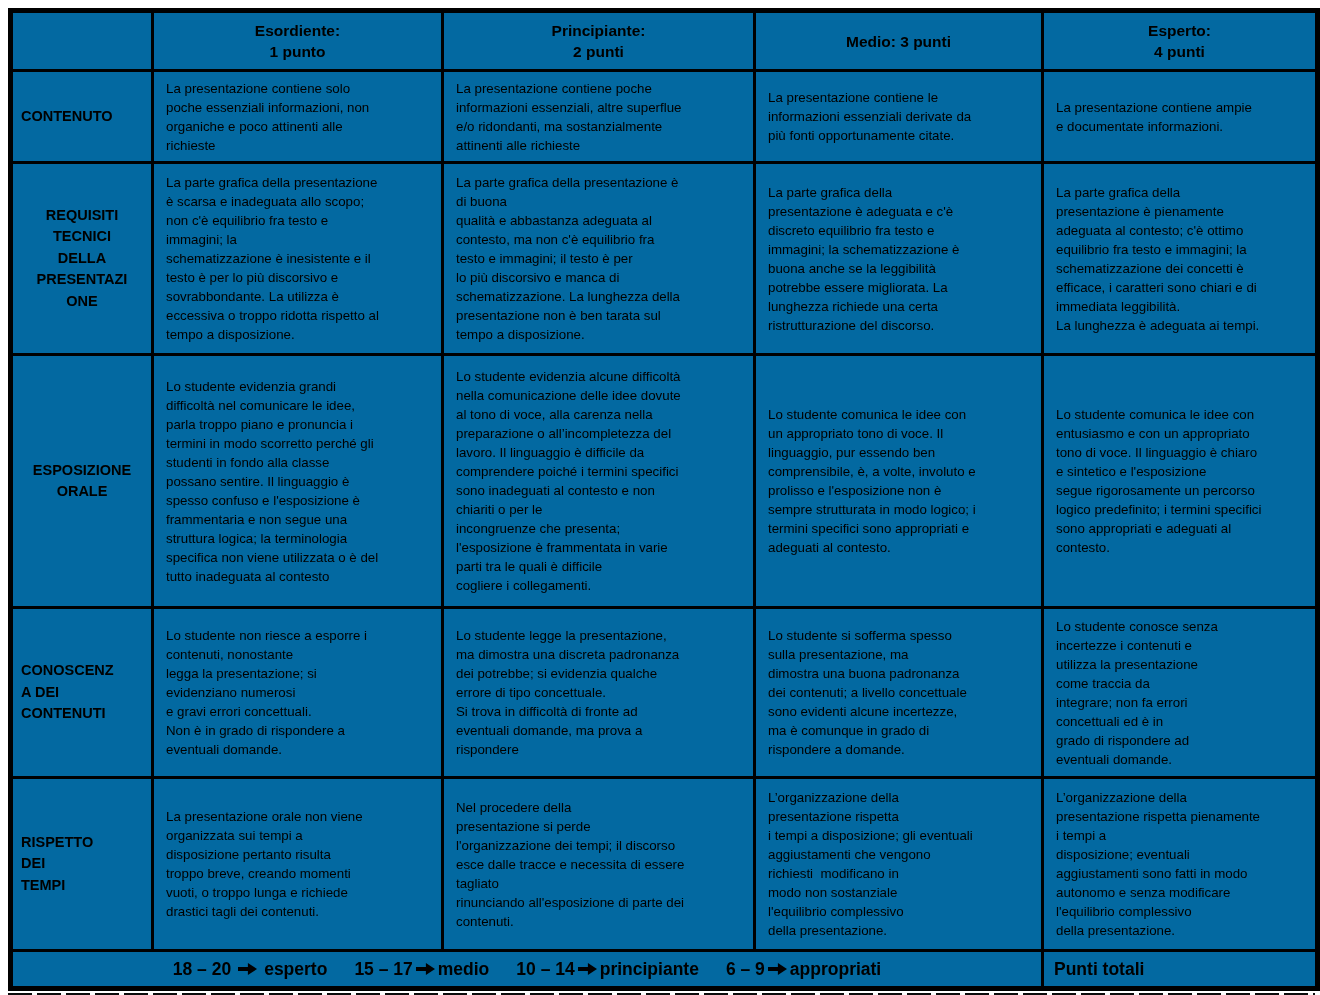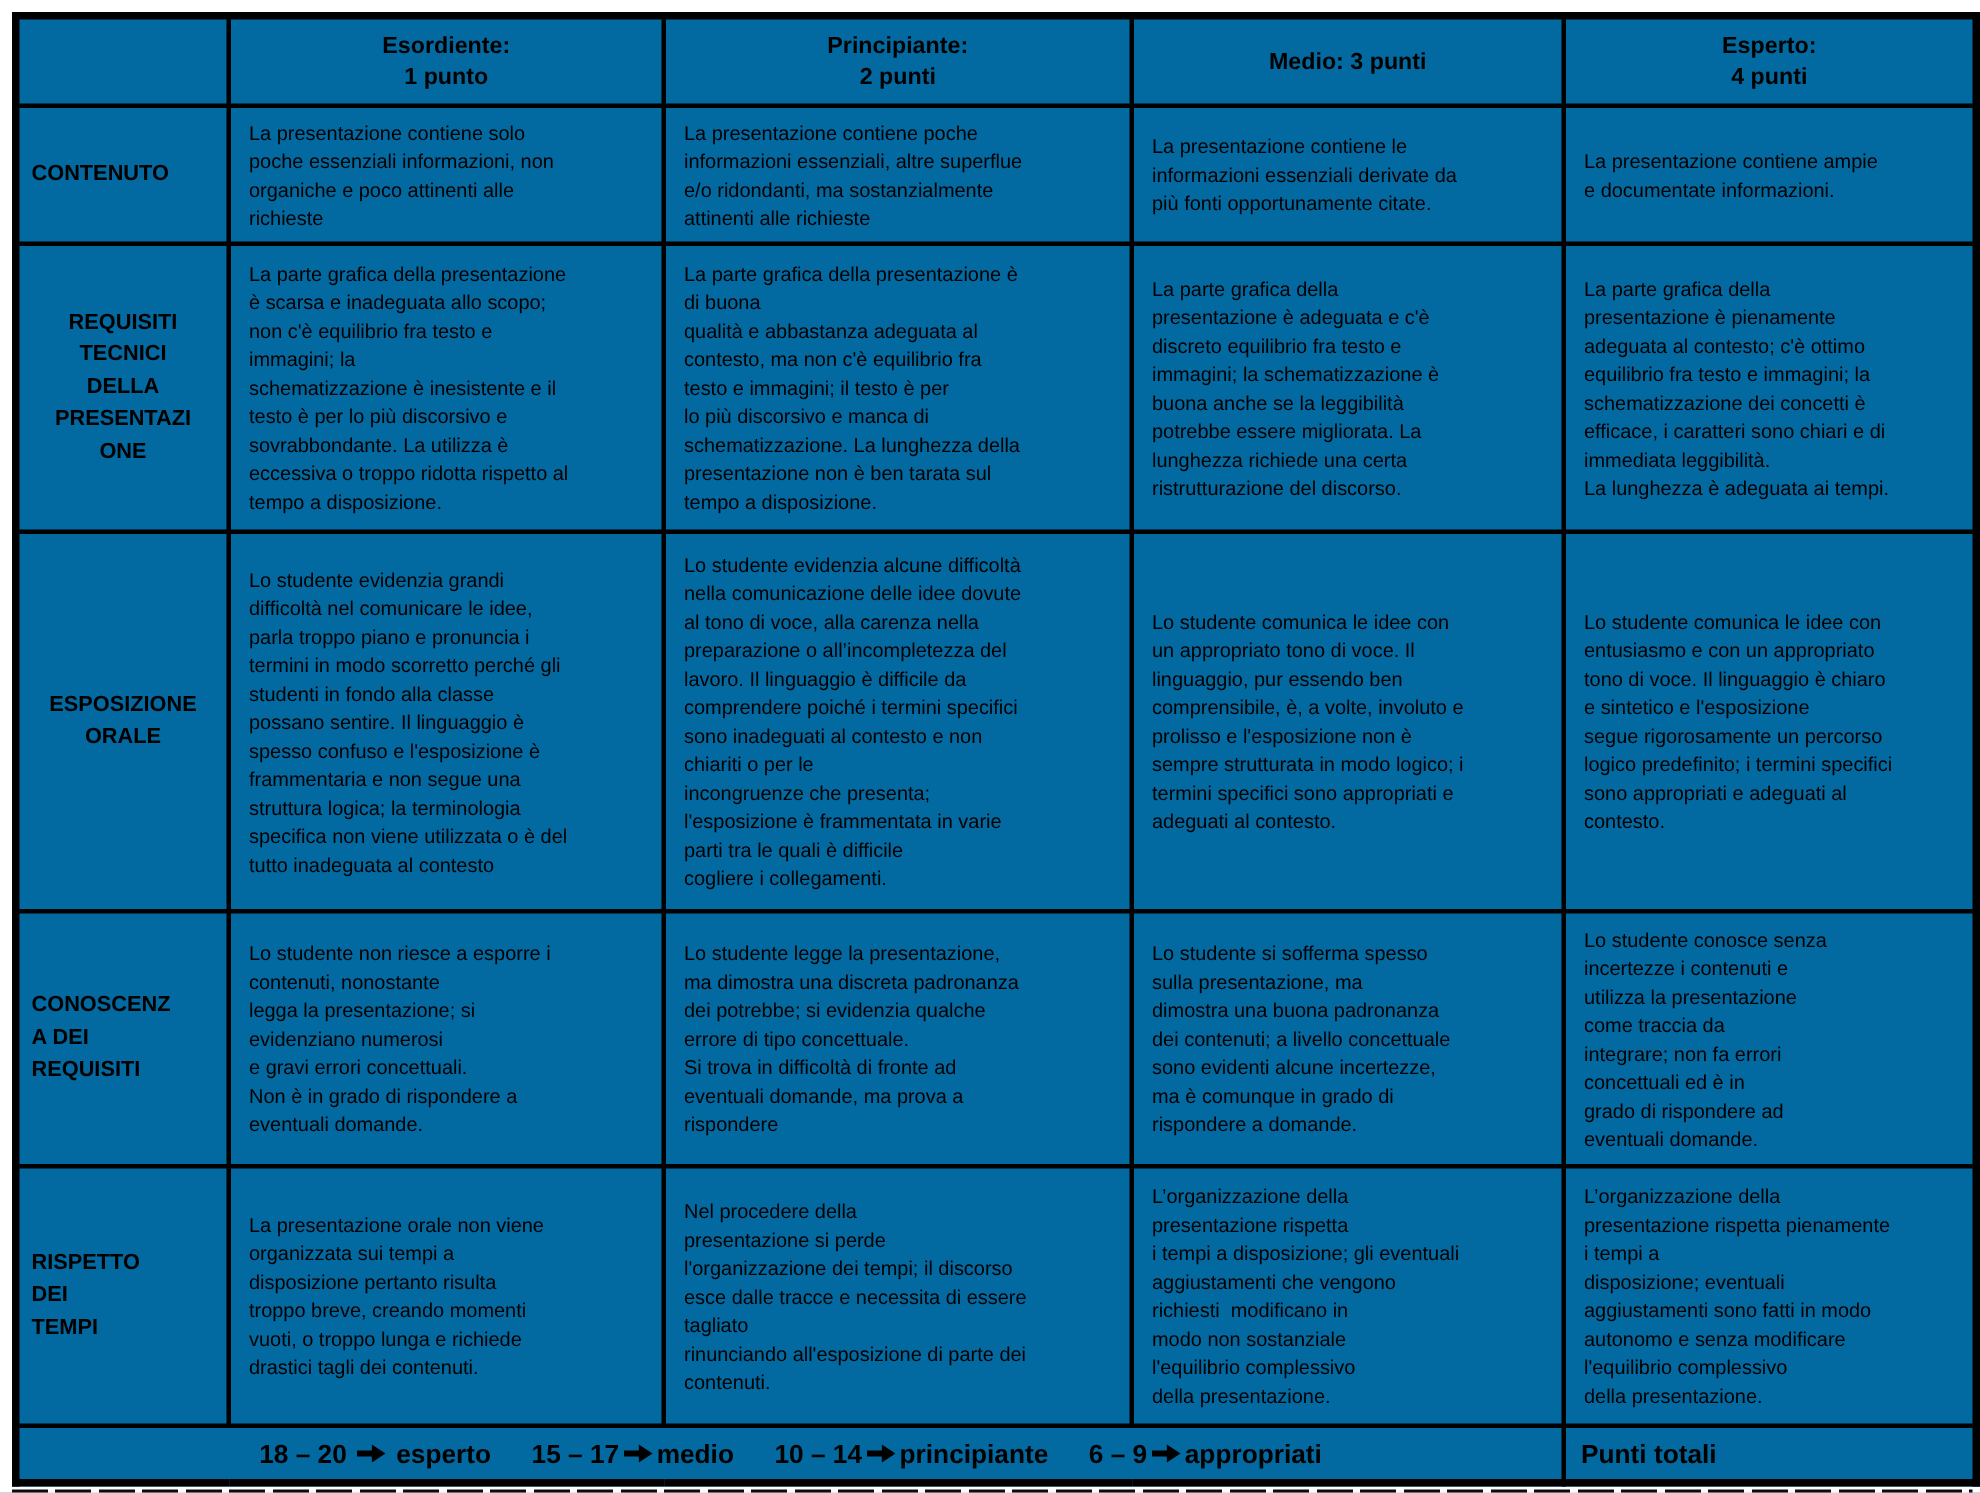--- a/index.html
+++ b/index.html
@@ -192,21 +192,21 @@
 e sintetico e l'esposizione
 segue rigorosamente un percorso
 logico predefinito; i termini specifici
 sono appropriati e adeguati al
 contesto.</td>
       </tr>
 
       <tr class="r-conoscenza">
         <td class="row-header left">CONOSCENZ
 A DEI
-REQUISITI</td>
+CONTENUTI</td>
         <td>Lo studente non riesce a esporre i
 contenuti, nonostante
 legga la presentazione; si
 evidenziano numerosi
 e gravi errori concettuali.
 Non è in grado di rispondere a
 eventuali domande.</td>
         <td>Lo studente legge la presentazione,
 ma dimostra una discreta padronanza
 dei potrebbe; si evidenzia qualche

